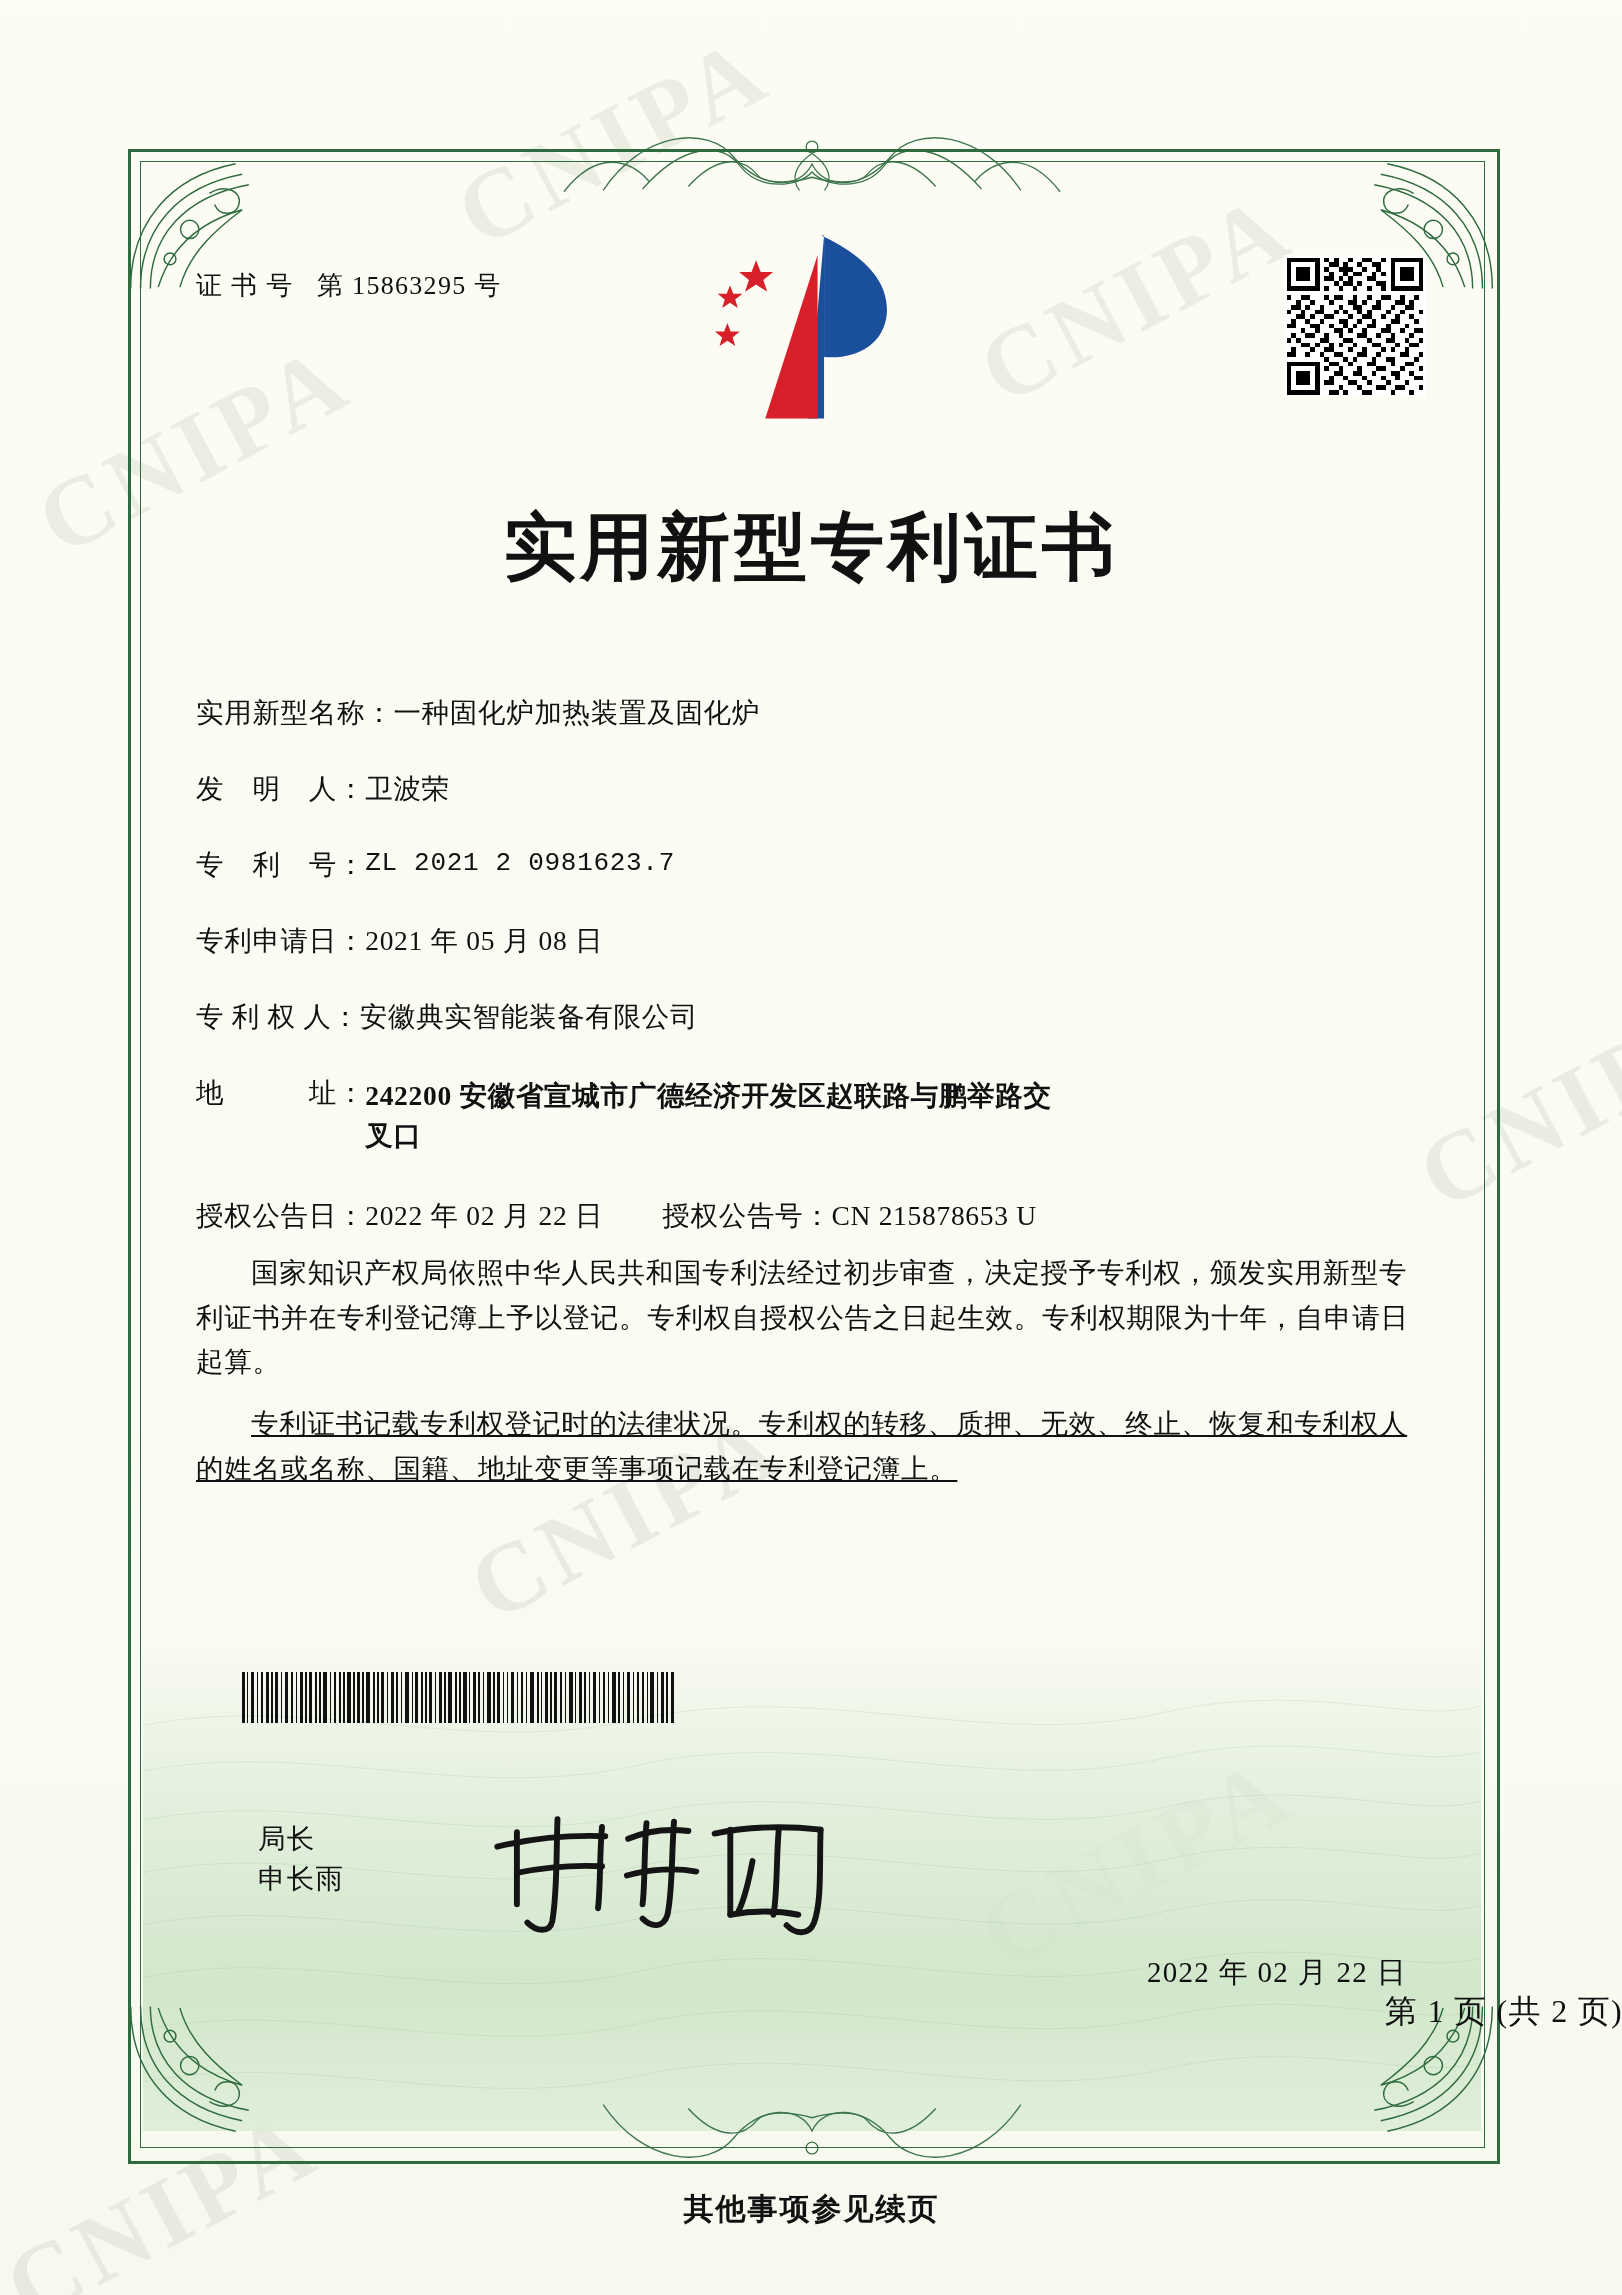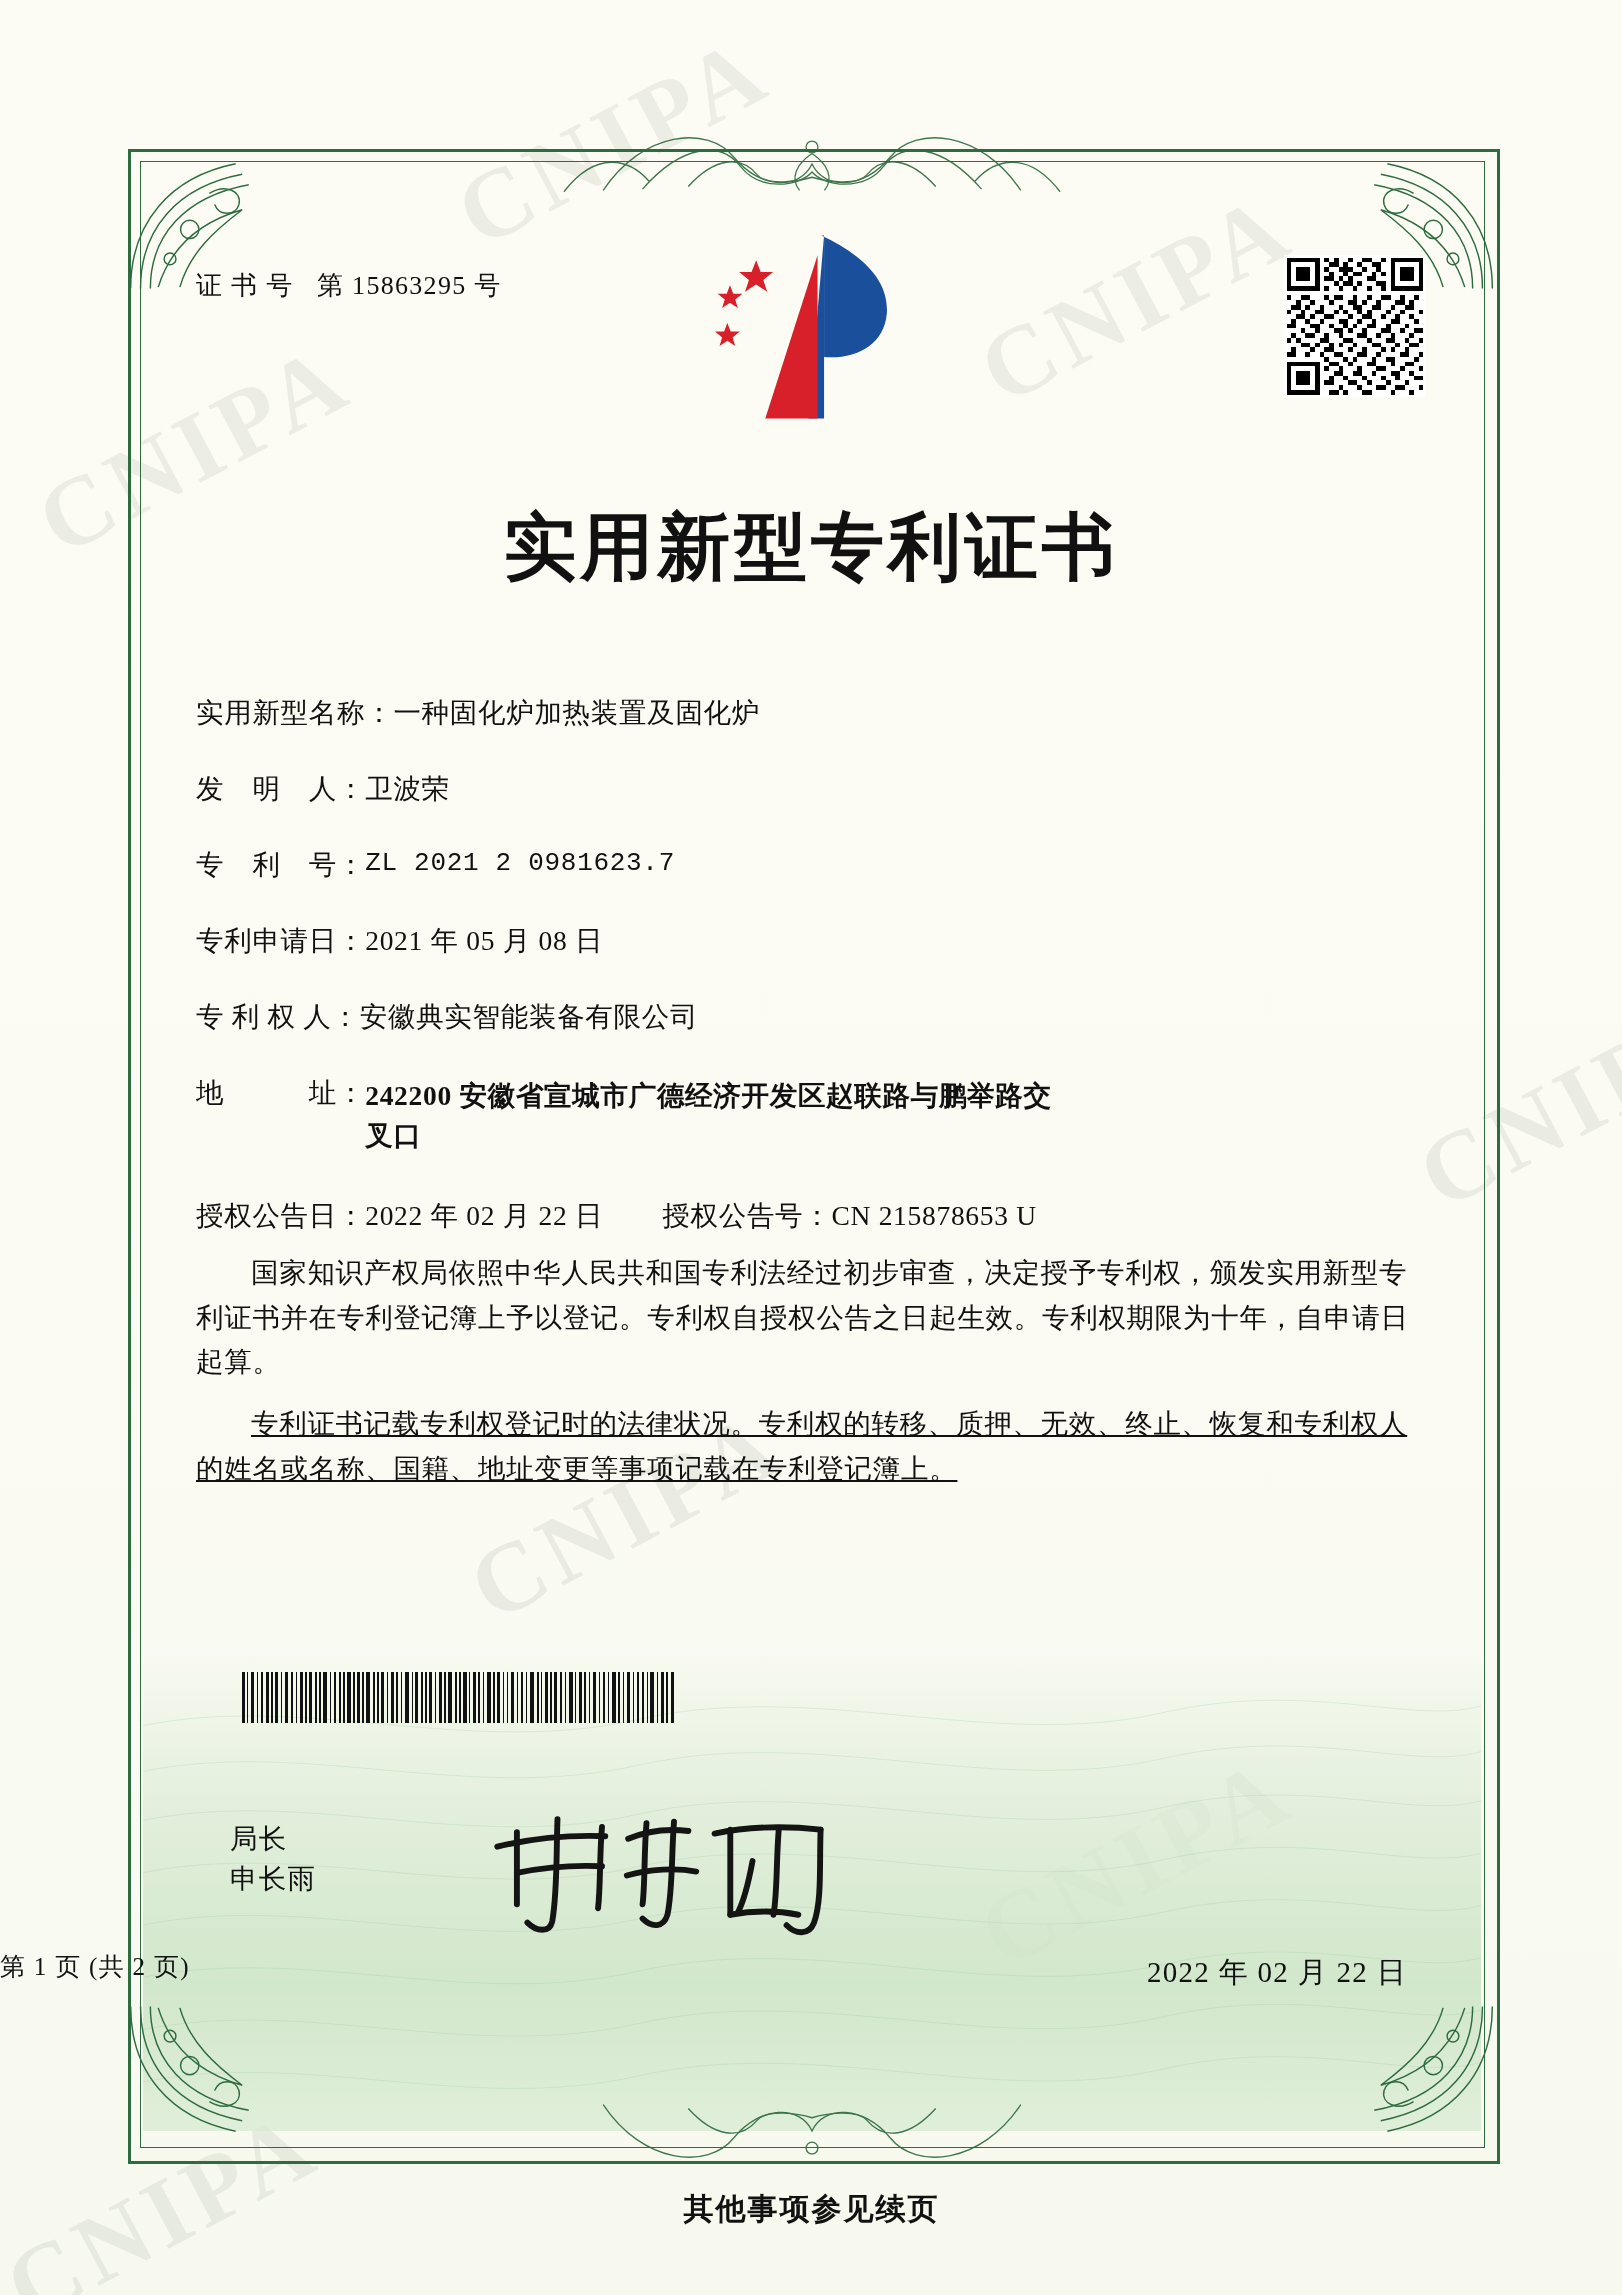--- a/index.html
+++ b/index.html
@@ -192,21 +192,21 @@
     position: absolute;
     left: 242px;
     top: 1672px;
     width: 432px;
     height: 51px;
   }
 
   
   .sign-block {
     position: absolute;
-    left: 230px;
+    left: 258px;
     top: 1819px;
     font-size: 27.5px;
     line-height: 1.45;
     color: #111;
     letter-spacing: 1.3px;
   }
   .signature {
     position: absolute;
     left: 471px;
     top: 1793px;
@@ -218,23 +218,23 @@
     right: 216px;
     top: 1953px;
     font-size: 29px;
     color: #111;
     letter-spacing: 1.3px;
   }
   .page-no {
     position: absolute;
     left: 0;
     right: 0;
-    top: 1950px;
-    text-align: left;
-    font-size: 25px;
+    top: 1990px;
+    text-align: right;
+    font-size: 32px;
     color: #111;
     letter-spacing: 1.3px;
   }
   .footer-note {
     position: absolute;
     left: 0;
     right: 0;
     top: 2189px;
     text-align: center;
     font-size: 30px;

